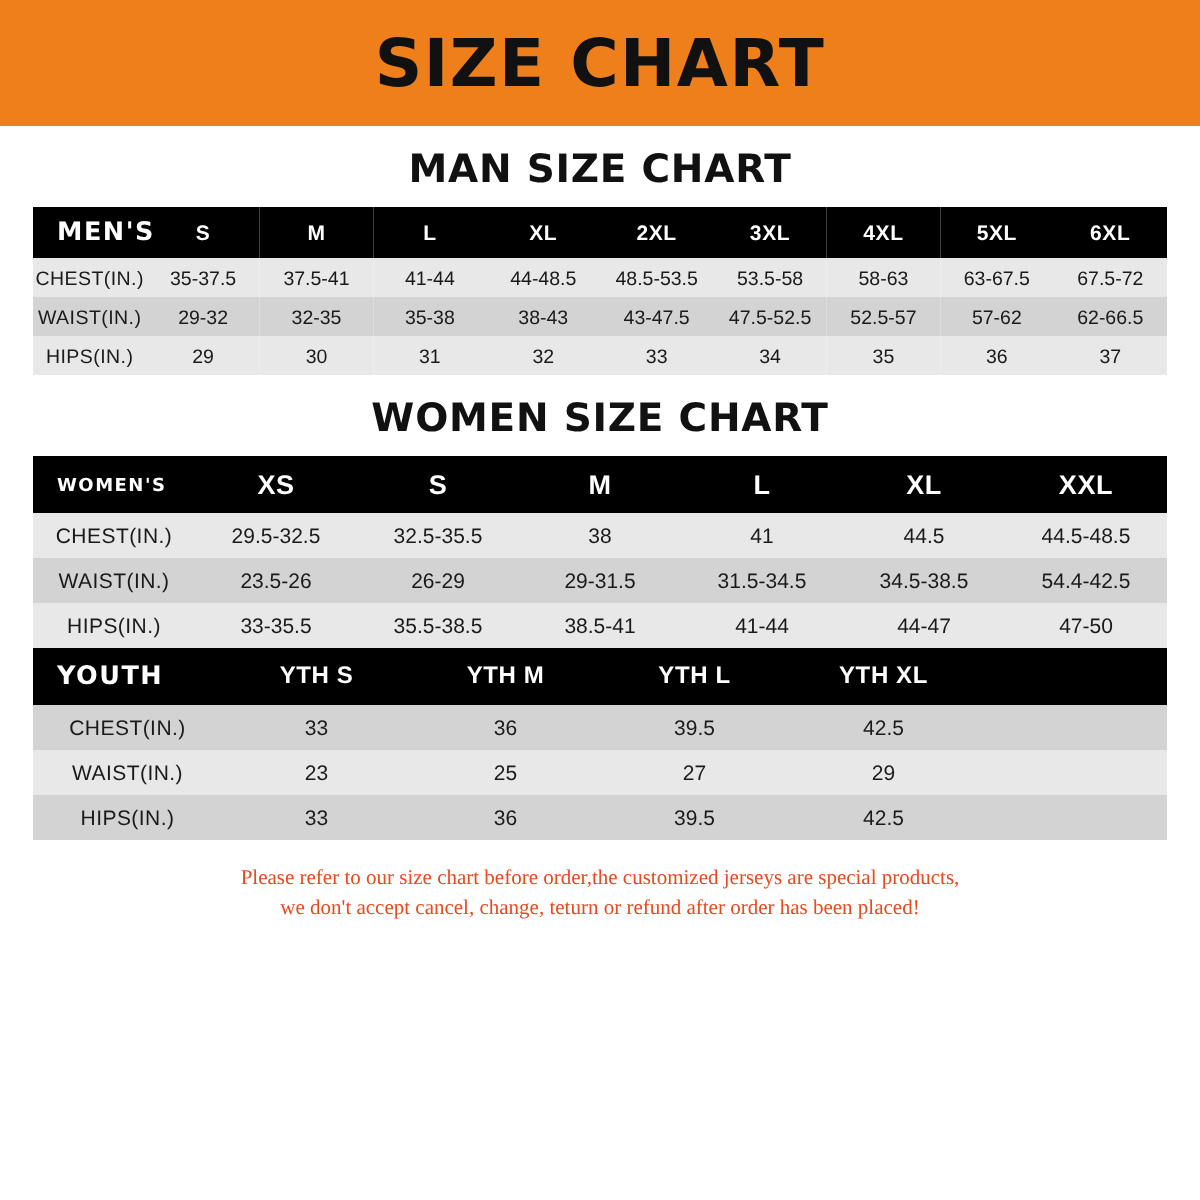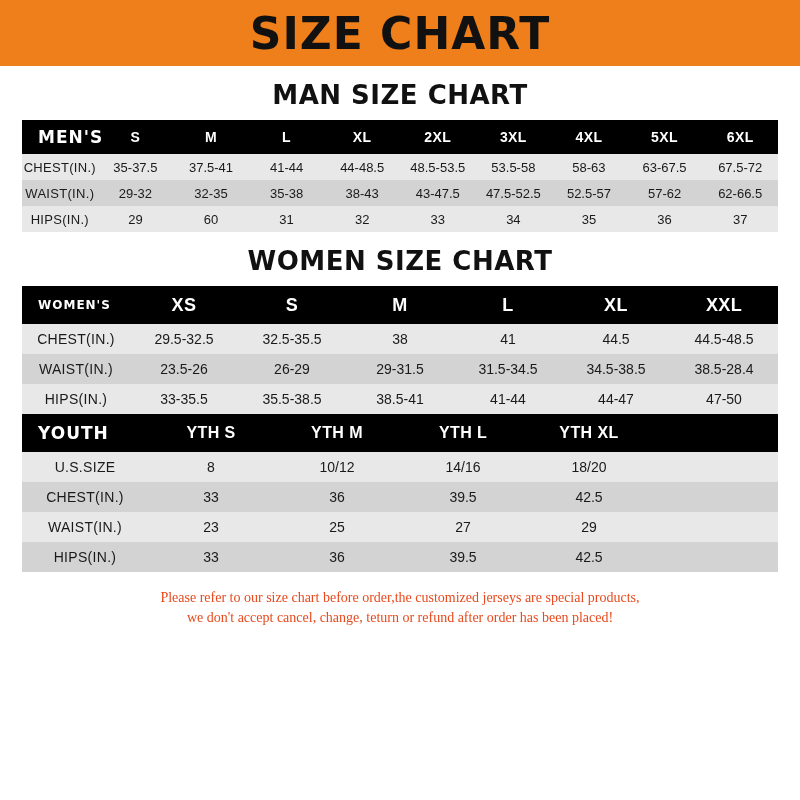--- a/index.html
+++ b/index.html
@@ -15,21 +15,21 @@
   }
   .page {
     position: relative;
     width: 800px;
     height: 800px;
     background: #fff;
     box-sizing: border-box;
   }
   
   .banner {
-    height: 66px;
+    height: 84px;
     background: #ef7f1a;
     display: flex;
     align-items: center;
     justify-content: center;
     position: relative;
   }
   .banner-title {
     font-family: "DejaVu Sans", sans-serif;
     font-weight: bold;
     font-size: 44px;
@@ -160,21 +160,21 @@
           <td>38-43</td>
           <td>43-47.5</td>
           <td>47.5-52.5</td>
           <td>52.5-57</td>
           <td>57-62</td>
           <td>62-66.5</td>
         </tr>
         <tr class="band-light">
           <td class="label-col">HIPS(IN.)</td>
           <td>29</td>
-          <td>60</td>
+          <td>30</td>
           <td>31</td>
           <td>32</td>
           <td>33</td>
           <td>34</td>
           <td>35</td>
           <td>36</td>
           <td>37</td>
         </tr>
       </tbody>
     </table>
@@ -202,21 +202,21 @@
           <td>44.5</td>
           <td>44.5-48.5</td>
         </tr>
         <tr class="band-dark">
           <td class="label-col">WAIST(IN.)</td>
           <td>23.5-26</td>
           <td>26-29</td>
           <td>29-31.5</td>
           <td>31.5-34.5</td>
           <td>34.5-38.5</td>
-          <td>38.5-28.4</td>
+          <td>54.4-42.5</td>
         </tr>
         <tr class="band-light">
           <td class="label-col">HIPS(IN.)</td>
           <td>33-35.5</td>
           <td>35.5-38.5</td>
           <td>38.5-41</td>
           <td>41-44</td>
           <td>44-47</td>
           <td>47-50</td>
         </tr>
@@ -228,28 +228,20 @@
         <tr>
           <th class="label-col">YOUTH</th>
           <th>YTH S</th>
           <th>YTH M</th>
           <th>YTH L</th>
           <th>YTH XL</th>
           <th></th>
         </tr>
       </thead>
       <tbody>
-        <tr class="band-light">
-          <td class="label-col">U.S.SIZE</td>
-          <td>8</td>
-          <td>10/12</td>
-          <td>14/16</td>
-          <td>18/20</td>
-          <td></td>
-        </tr>
         <tr class="band-dark">
           <td class="label-col">CHEST(IN.)</td>
           <td>33</td>
           <td>36</td>
           <td>39.5</td>
           <td>42.5</td>
           <td></td>
         </tr>
         <tr class="band-light">
           <td class="label-col">WAIST(IN.)</td>

